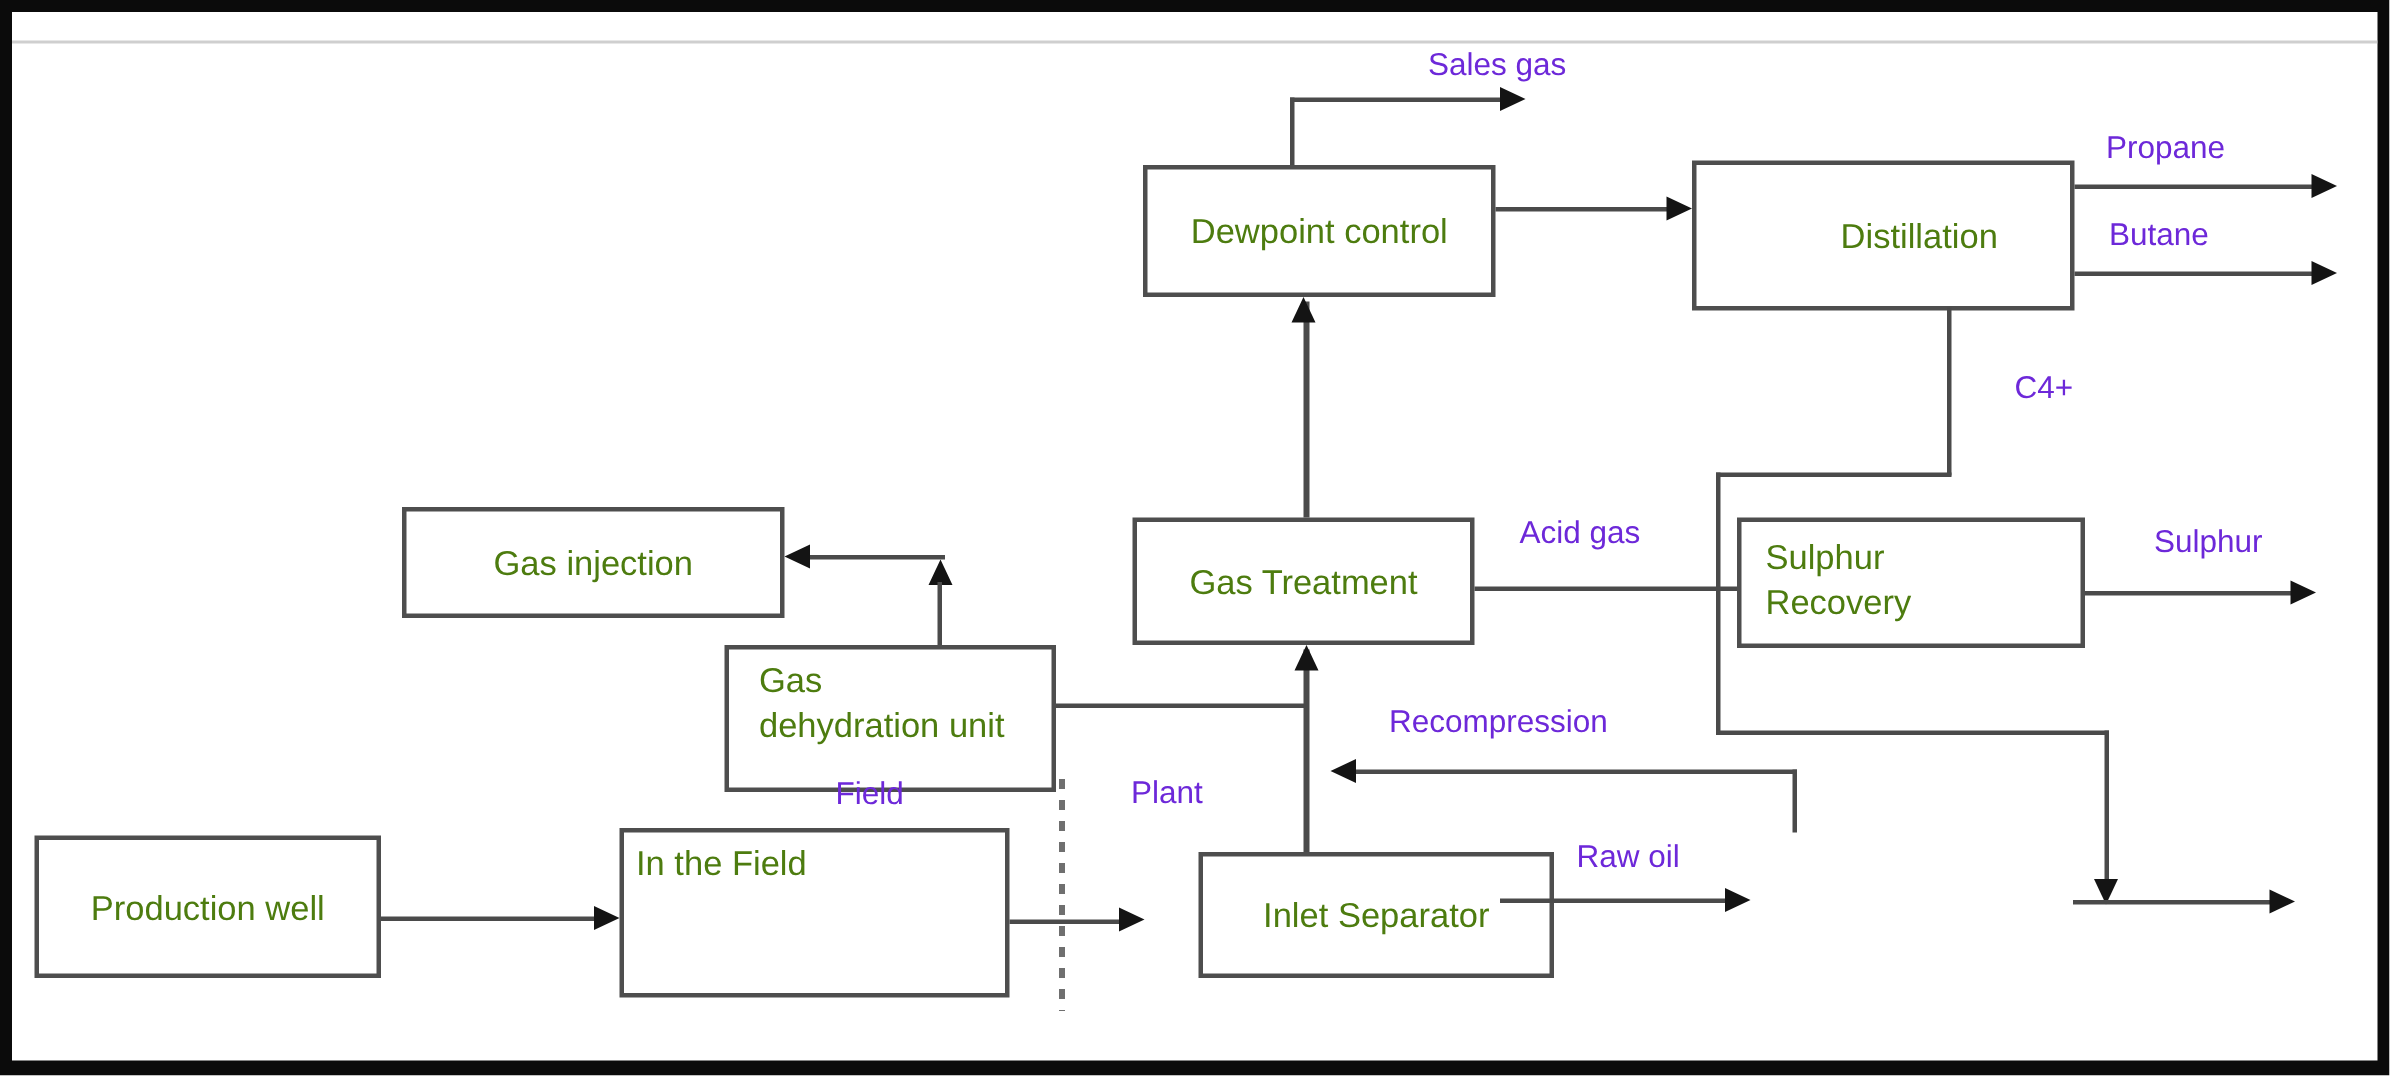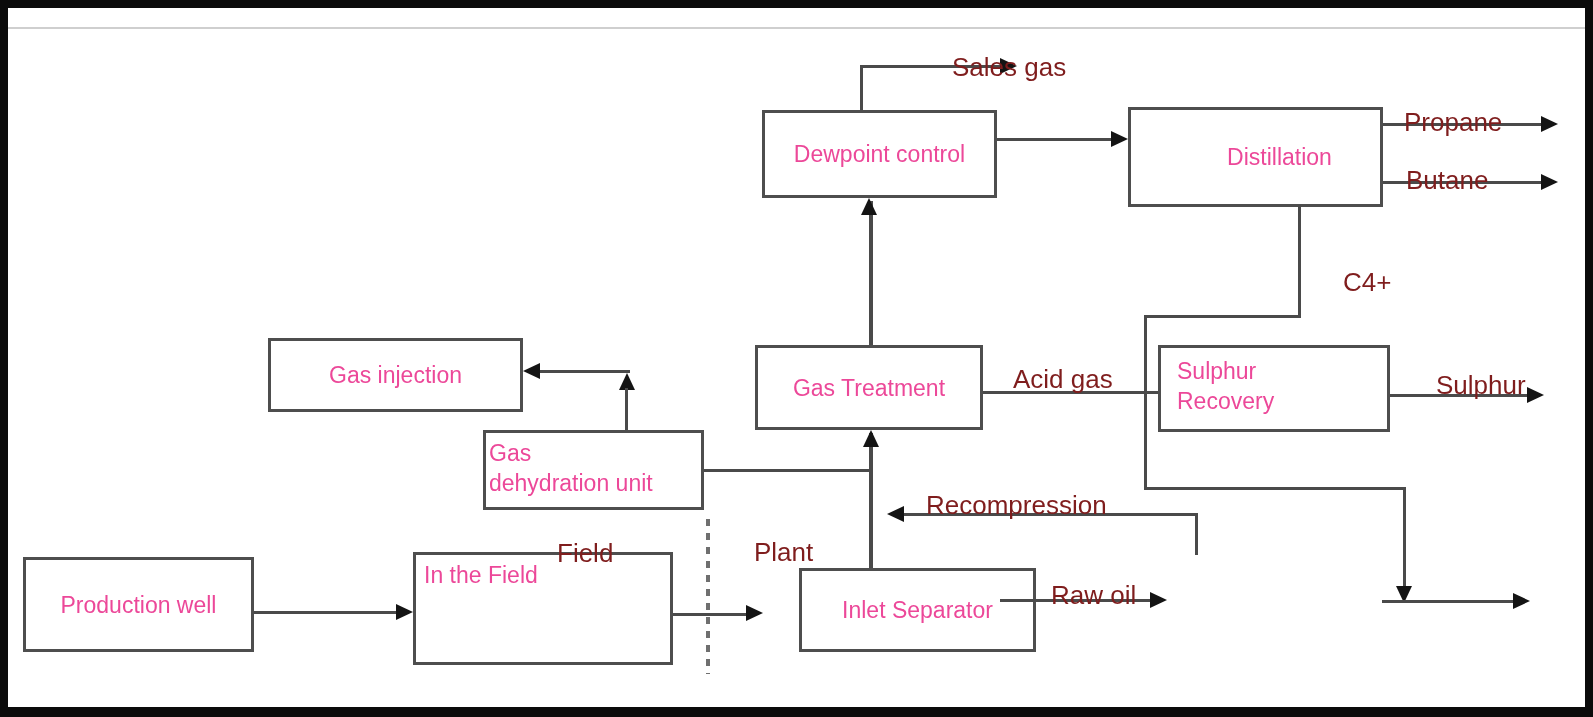--- a/index.html
+++ b/index.html
@@ -12,34 +12,34 @@
     border-bottom-width:10px;
     overflow:hidden;
     font-family:"Liberation Sans","DejaVu Sans",sans-serif;
     color:#1b1b1b;
   }
   .hairline{position:absolute;left:0;top:19px;width:1577px;height:2px;background:#cfcfcf;}
   
   .node{
     position:absolute;box-sizing:border-box;
     background:#ffffff;border:3px solid #4e4e4e;
-    font-size:23px;line-height:30px;color:#ec4899;
+    font-size:23px;line-height:30px;color:#4d7c0f;
   }
   .node.center{display:flex;align-items:center;justify-content:center;text-align:center;}
   .node span{display:block;}
   
   .ln{position:absolute;background:#4a4a4a;}
   
   .ar,.al,.au,.ad{position:absolute;width:0;height:0;}
   .ar{border-top:8px solid transparent;border-bottom:8px solid transparent;border-left:17px solid #141414;}
   .al{border-top:8px solid transparent;border-bottom:8px solid transparent;border-right:17px solid #141414;}
   .au{border-left:8px solid transparent;border-right:8px solid transparent;border-bottom:17px solid #141414;}
   .ad{border-left:8px solid transparent;border-right:8px solid transparent;border-top:17px solid #141414;}
   
-  .lbl{position:absolute;font-size:26px;line-height:27px;white-space:nowrap;color:#7f1d1d;margin-top:24px;}
+  .lbl{position:absolute;font-size:21px;line-height:27px;white-space:nowrap;color:#6d28d9;}
   
   .dotted{
     position:absolute;width:4px;
     background:repeating-linear-gradient(to bottom,#6f6f6f 0 7px,transparent 7px 14px);
   }
 </style>
 </head>
 <body>
 
 <div id="stage">
@@ -50,21 +50,21 @@
   </div>
 
   <div class="node" style="left:405px;top:544px;width:260px;height:113px;padding:5px 0 0 8px;">
     <span>In the Field</span>
   </div>
 
   <div class="node center" style="left:755px;top:560px;width:237px;height:84px;margin-left:36px;">
     <span>Inlet Separator</span>
   </div>
 
-  <div class="node" style="left:475px;top:422px;width:221px;height:80px;padding:5px 0 0 3px;">
+  <div class="node" style="left:475px;top:422px;width:221px;height:98px;padding:5px 0 0 20px;">
     <span>Gas</span>
     <span>dehydration unit</span>
   </div>
 
   <div class="node center" style="left:260px;top:330px;width:255px;height:74px;">
     <span>Gas injection</span>
   </div>
 
   <div class="node center" style="left:747px;top:337px;width:228px;height:85px;">
     <span>Gas Treatment</span>

